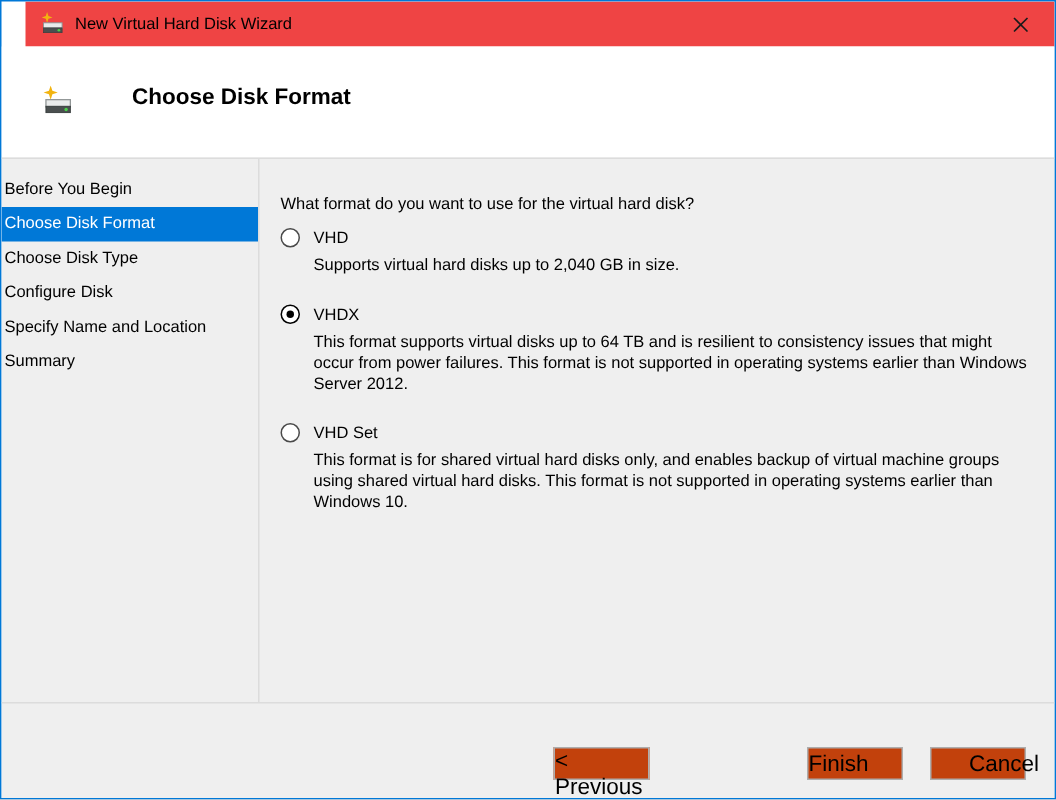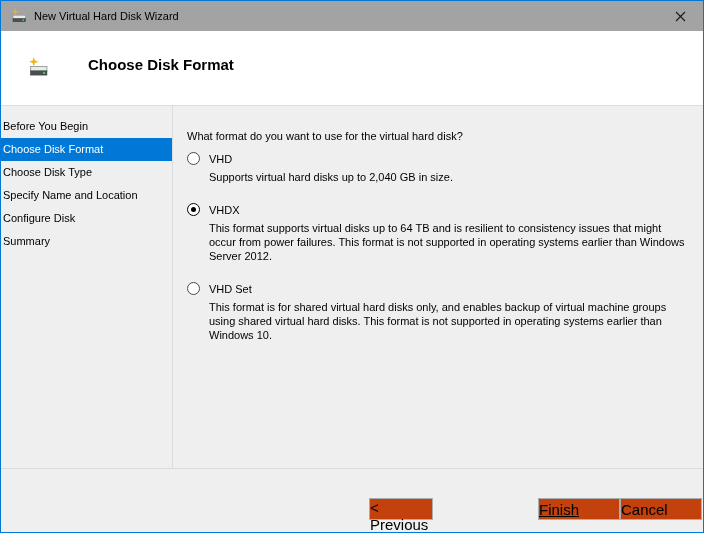--- a/index.html
+++ b/index.html
@@ -9,22 +9,22 @@
   .window {
     position: relative;
     width: 704px; height: 533px;
     background: #ffffff;
     border: 1px solid #0078d7;
     overflow: hidden;
   }
 
   
   .titlebar {
-    position: absolute; top: 0; left: 0; right: 0; height: 30px;
-    background: #a3a3a3;
+    position: absolute; top: 0; left: 16px; right: 0; height: 30px;
+    background: #ef4444;
   }
   .titlebar .app-icon { position: absolute; left: 10px; top: 7px; width: 16px; height: 16px; }
   .titlebar .title {
     position: absolute; left: 33px; top: 0; line-height: 30px;
     font-size: 11px; white-space: nowrap;
   }
   .close-btn {
     position: absolute; top: 0; right: 0; width: 45px; height: 30px;
     display: flex; align-items: center; justify-content: center;
     background: transparent; border: none; cursor: default;
@@ -88,22 +88,22 @@
     border-top: 1px solid #dcdcdc;
   }
   .btn {
     position: absolute; top: 29px; height: 22px;
     background: #c2410c; border: 1px solid #adadad;
     font-family: "Liberation Sans", sans-serif; font-size: 15px; color: #000;
     text-align: left; padding: 0; cursor: default;
   }
   .btn-prev   { left: 368px; width: 64px; }
   .btn-next   { left: 449px; width: 74px; border: 2px solid #0078d7; margin-top: 48px; }
-  .btn-finish { left: 537px; width: 82px; text-decoration: underline; }
-  .btn-cancel { left: 619px; width: 82px; }
+  .btn-finish { left: 537px; width: 64px; }
+  .btn-cancel { left: 619px; width: 64px; padding-left: 25px; }
 </style>
 </head>
 <body>
 
 <div class="window">
 
   <div class="titlebar">
     <svg class="app-icon" viewBox="0 0 20 20">
       <path d="M5.5 0 L6.6 3.4 L10 4.5 L6.6 5.6 L5.5 9 L4.4 5.6 L1 4.5 L4.4 3.4 Z" fill="#f2b410"></path>
       <rect x="2.5" y="9" width="15.5" height="4.6" fill="#e9ebeb" stroke="#8f9494" stroke-width="0.8"></rect>
@@ -128,22 +128,22 @@
     </svg>
     <span class="page-title">Choose Disk Format</span>
   </div>
 
   <div class="body-area">
 
     <nav class="sidebar">
       <div class="nav-item">Before You Begin</div>
       <div class="nav-item active">Choose Disk Format</div>
       <div class="nav-item">Choose Disk Type</div>
+      <div class="nav-item">Configure Disk</div>
       <div class="nav-item">Specify Name and Location</div>
-      <div class="nav-item">Configure Disk</div>
       <div class="nav-item">Summary</div>
     </nav>
 
     <div class="main">
       <div class="question">What format do you want to use for the virtual hard disk?</div>
 
       <div class="option">
         <div class="opt-row">
           <span class="radio"></span>
           <span class="opt-label">VHD</span>

